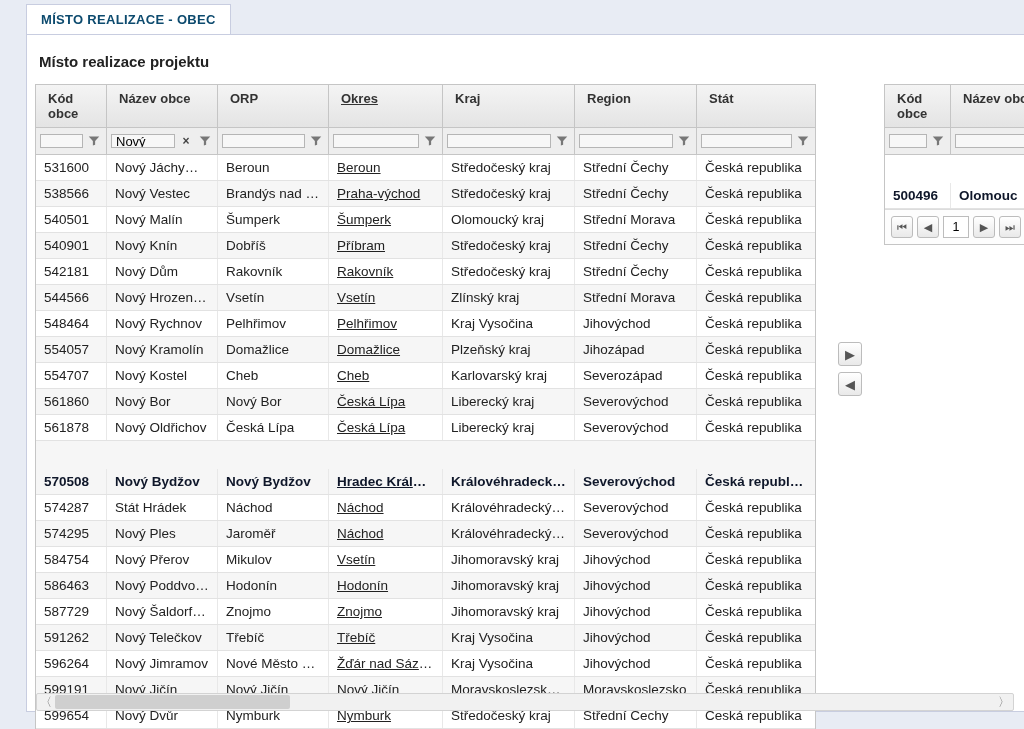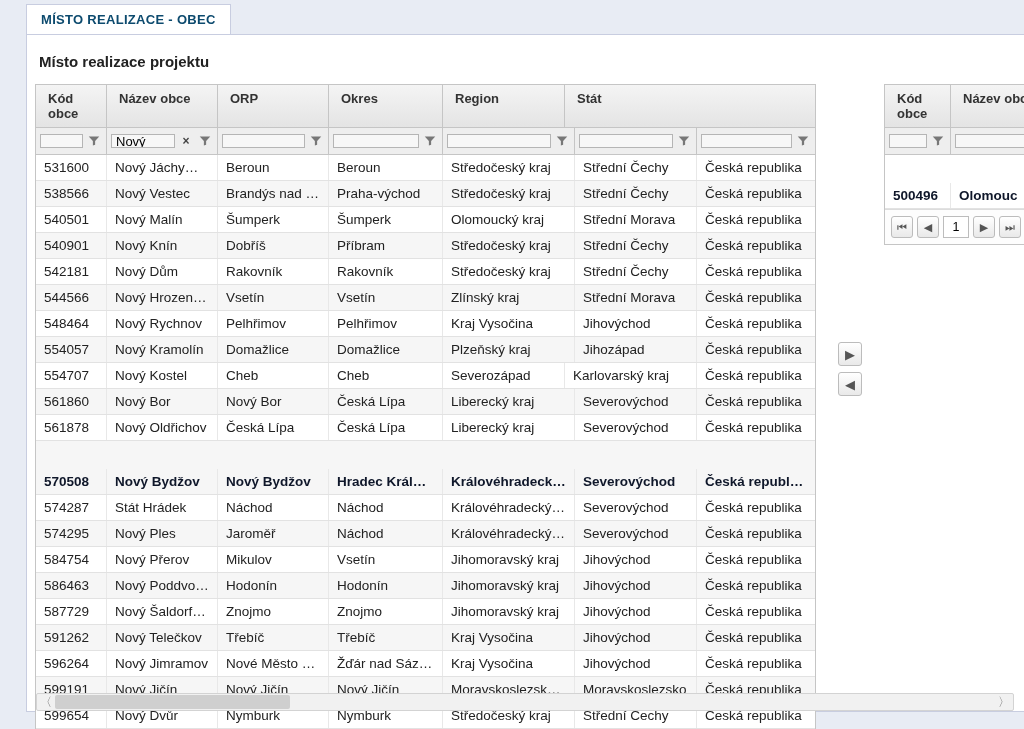--- a/index.html
+++ b/index.html
@@ -114,21 +114,21 @@
     text-overflow: ellipsis;
     white-space: nowrap;
     color: #222;
   }
   .cell:last-child { border-right: none; }
   .row-highlight .cell { color: #0f172a; font-weight: 600; margin-top: 28px; }
   
   .g1 .c0 { width: 71px; }
   .g1 .c1 { width: 111px; }
   .g1 .c2 { width: 111px; }
-  .g1 .c3 { width: 114px; }
+  .g1 .c3 { width: 114px; text-decoration: underline; }
   .g1 .c4 { width: 132px; }
   .g1 .c5 { width: 122px; }
   .g1 .c6 { width: 118px; }
   
   .g2 .c0 { width: 66px; }
   .g2 .c1 { width: 104px; }
 
   .pager {
     display: flex;
     align-items: center;
@@ -241,20 +241,21 @@
   <div class="section-title">Místo realizace projektu</div>
 
   <div class="two-cols">
 
     <div class="grid g1">
       <div class="grid-header-row">
         <div class="hcell c0">Kód obce</div>
         <div class="hcell c1">Název obce</div>
         <div class="hcell c2">ORP</div>
         <div class="hcell c3">Okres</div>
+        <div class="hcell c4">Kraj</div>
         <div class="hcell c5">Region</div>
         <div class="hcell c6">Stát</div>
       </div>
       <div class="grid-filter-row">
         <div class="fcell c0">
             <input style="">
             <span class="filter-icon">
               <svg viewBox="0 0 16 16">
                 <path d="M1 2h14l-5.5 6v5l-3 1v-6z"></path>
               </svg>
@@ -381,22 +382,22 @@
             <div class="cell c3">Domažlice</div>
             <div class="cell c4">Plzeňský kraj</div>
             <div class="cell c5">Jihozápad</div>
             <div class="cell c6">Česká republika</div>
           </div>
           <div class="grid-row">
             <div class="cell c0">554707</div>
             <div class="cell c1">Nový Kostel</div>
             <div class="cell c2">Cheb</div>
             <div class="cell c3">Cheb</div>
+            <div class="cell c4">Karlovarský kraj</div>
             <div class="cell c5">Severozápad</div>
-            <div class="cell c4">Karlovarský kraj</div>
             <div class="cell c6">Česká republika</div>
           </div>
           <div class="grid-row">
             <div class="cell c0">561860</div>
             <div class="cell c1">Nový Bor</div>
             <div class="cell c2">Nový Bor</div>
             <div class="cell c3">Česká Lípa</div>
             <div class="cell c4">Liberecký kraj</div>
             <div class="cell c5">Severovýchod</div>
             <div class="cell c6">Česká republika</div>

